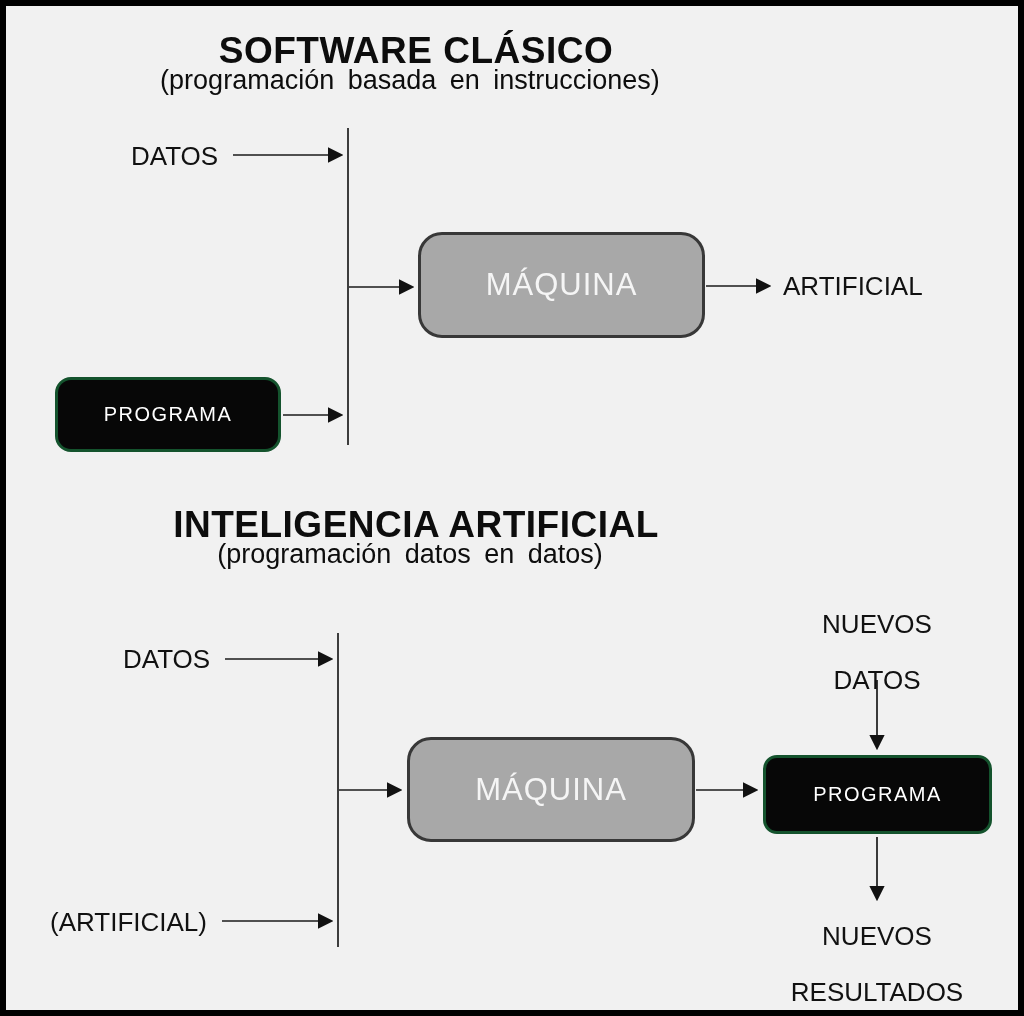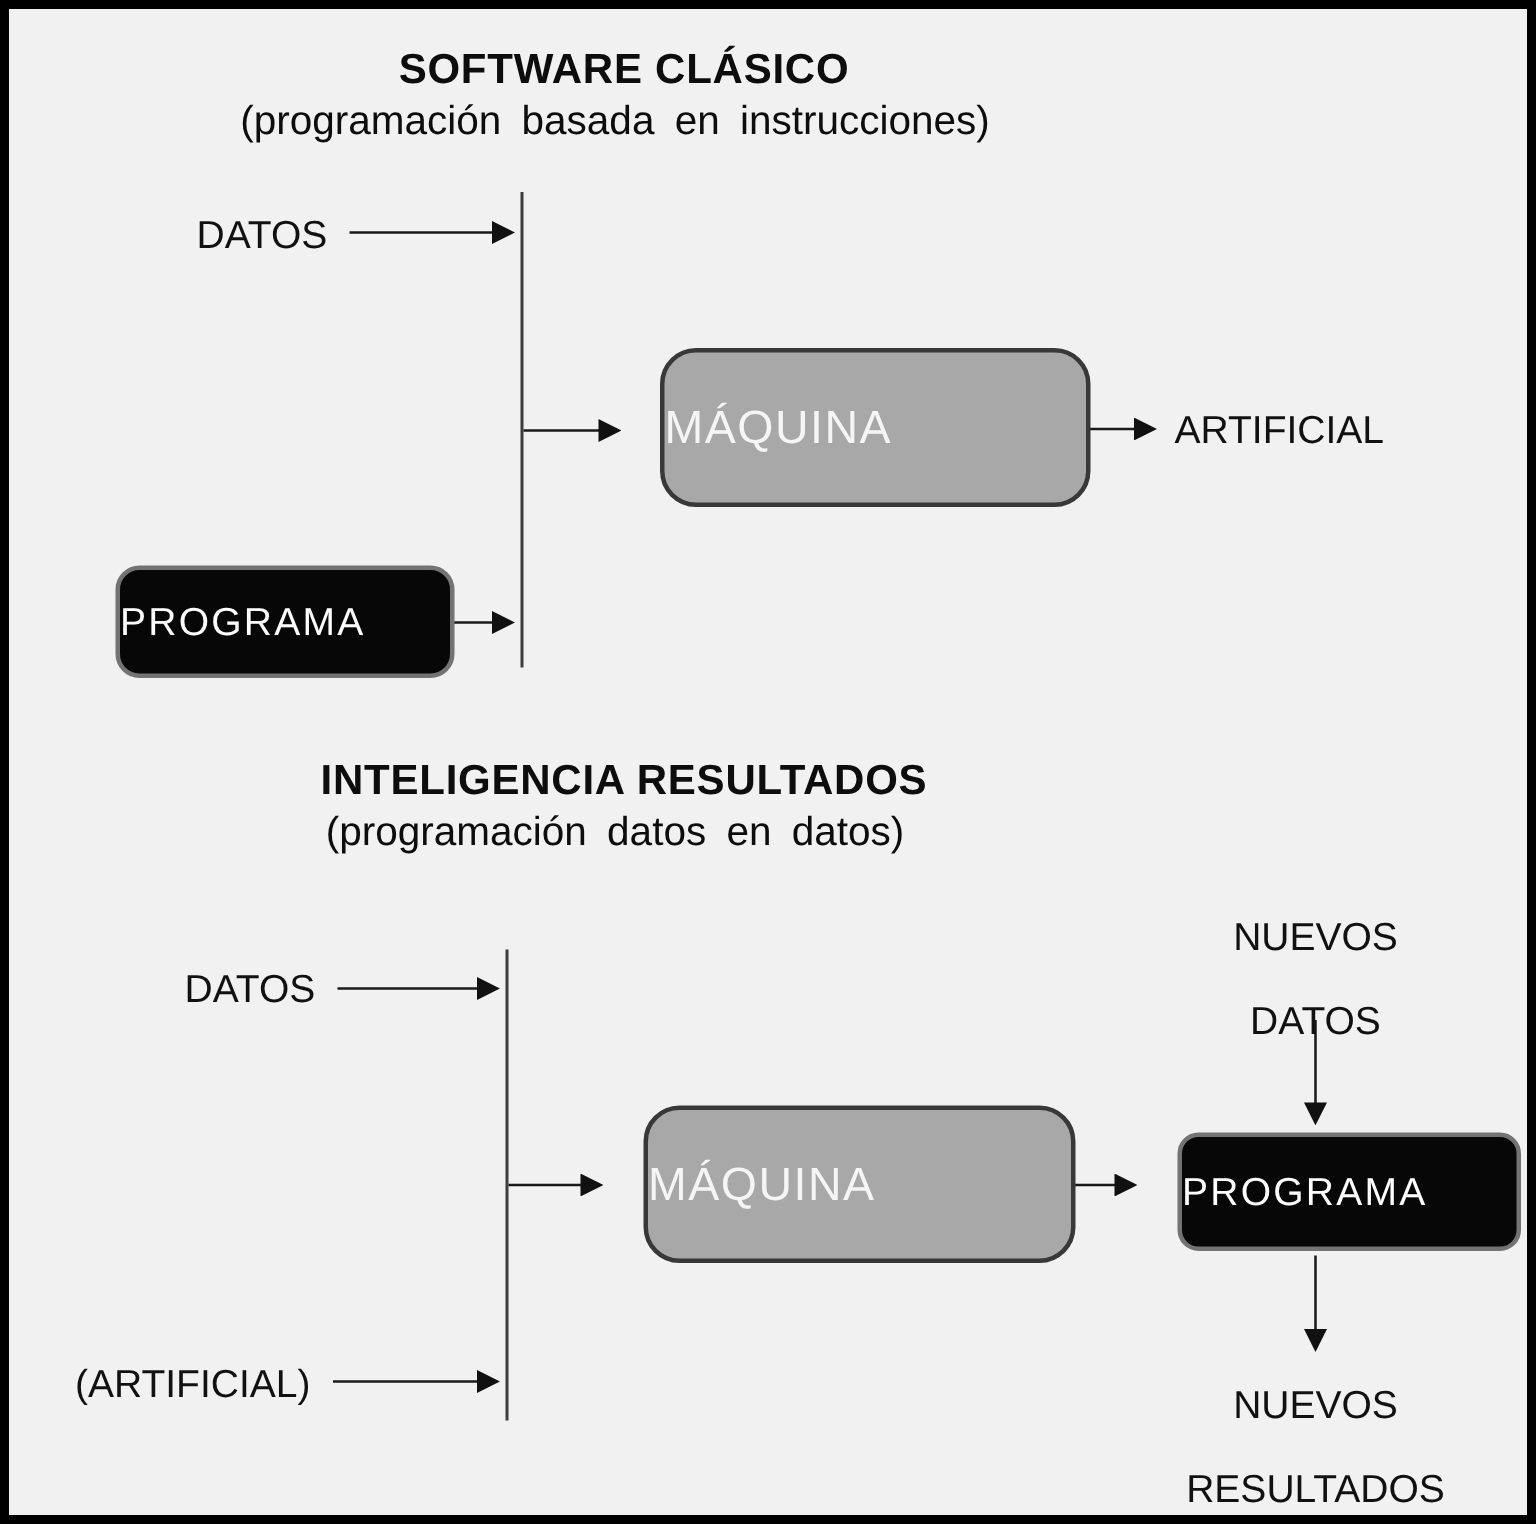--- a/index.html
+++ b/index.html
@@ -25,21 +25,21 @@
     position: absolute;
     left: 0; top: 0;
     width: 1024px;
     height: 1016px;
   }
   .title {
     position: absolute;
     left: 0;
     width: 832px;
     text-align: center;
-    font-size: 28px;
+    font-size: 37px;
     font-weight: bold;
     color: #0d0d0d;
     letter-spacing: 0.5px;
     line-height: 1;
   }
   .subtitle {
     position: absolute;
     left: 0;
     width: 820px;
     text-align: center;
@@ -63,35 +63,35 @@
     line-height: 56px;
     text-align: center;
     white-space: pre-line;
     transform: translateX(-50%);
   }
   .box {
     position: absolute;
     box-sizing: border-box;
     display: flex;
     align-items: center;
-    margin-left: 22px;
+    justify-content: center;
   }
   .box-gray {
     background: #a8a8a8;
     border: 3px solid #383838;
     border-radius: 24px;
     color: #f5f5f5;
     font-size: 31px;
     letter-spacing: 1px;
   }
   .box-black {
     background: #070707;
-    border: 3px solid #737373;
+    border: 3px solid #14532d;
     color: #ffffff;
-    font-size: 26px;
+    font-size: 20px;
     letter-spacing: 1.5px;
   }
 </style>
 </head>
 <body>
 
 <div class="stage">
 
   <svg class="connectors" viewBox="0 0 1024 1016" xmlns="http://www.w3.org/2000/svg">
     <defs>
@@ -124,21 +124,21 @@
   <div class="box box-gray" style="left:418px; top:232px; width:287px; height:106px">
     <span>MÁQUINA</span>
   </div>
 
   <div class="label" style="left:783px; top:273px">ARTIFICIAL</div>
 
   <div class="box box-black" style="left:55px; top:377px; width:226px; height:75px; border-radius:16px">
     <span>PROGRAMA</span>
   </div>
 
-  <div class="title" style="top:506px">INTELIGENCIA RESULTADOS</div>
+  <div class="title" style="top:506px">INTELIGENCIA ARTIFICIAL</div>
 
   <div class="subtitle" style="top:541px">(programación datos en datos)</div>
 
   <div class="multiline-label" style="left:877px; top:596px">NUEVOS
 DATOS</div>
 
   <div class="label" style="left:123px; top:646px">DATOS</div>
 
   <div class="box box-gray" style="left:407px; top:737px; width:288px; height:105px">
     <span>MÁQUINA</span>

